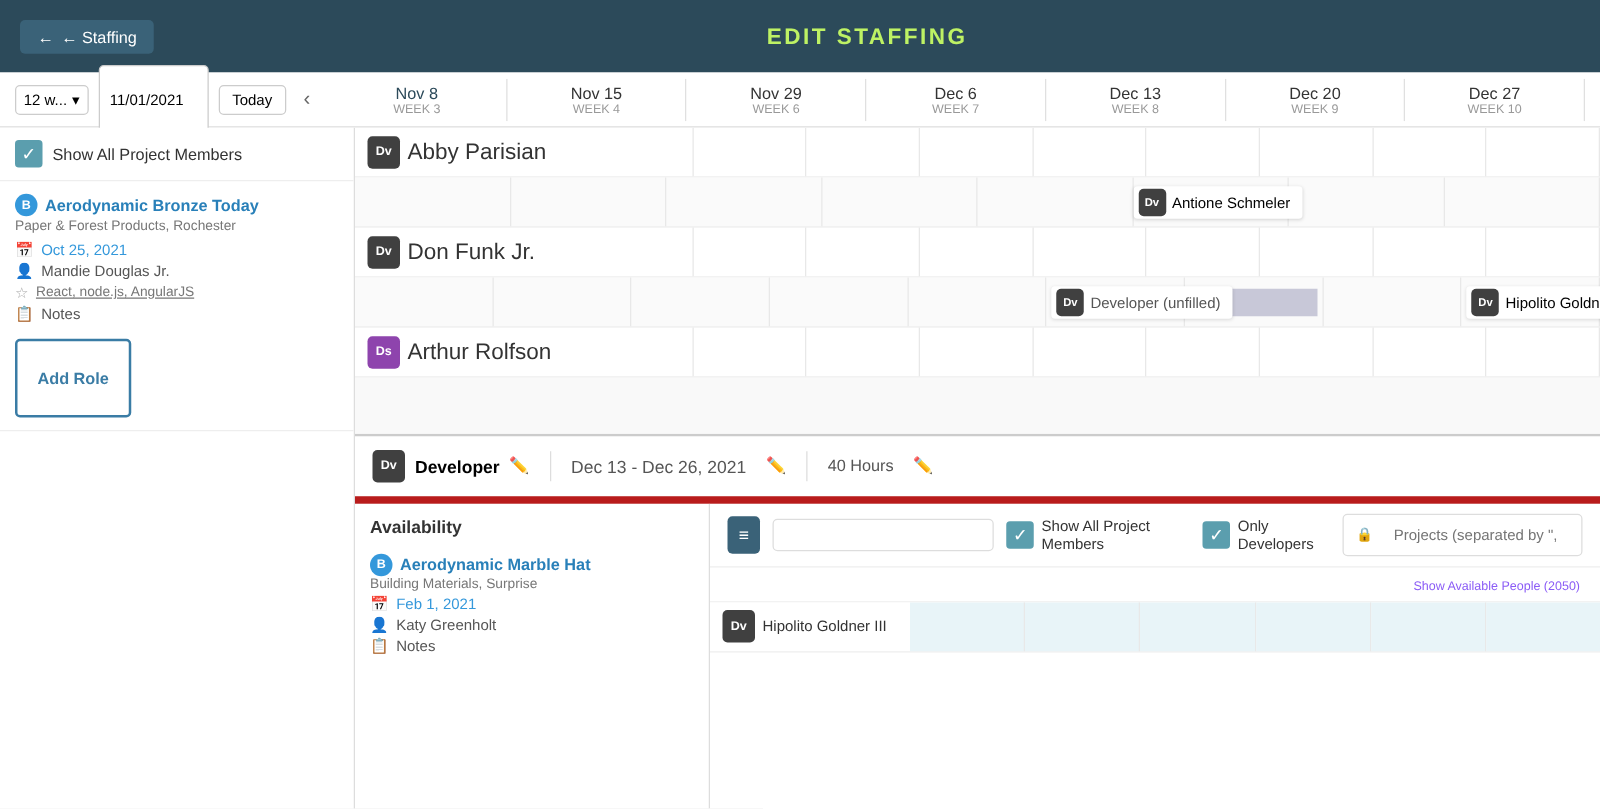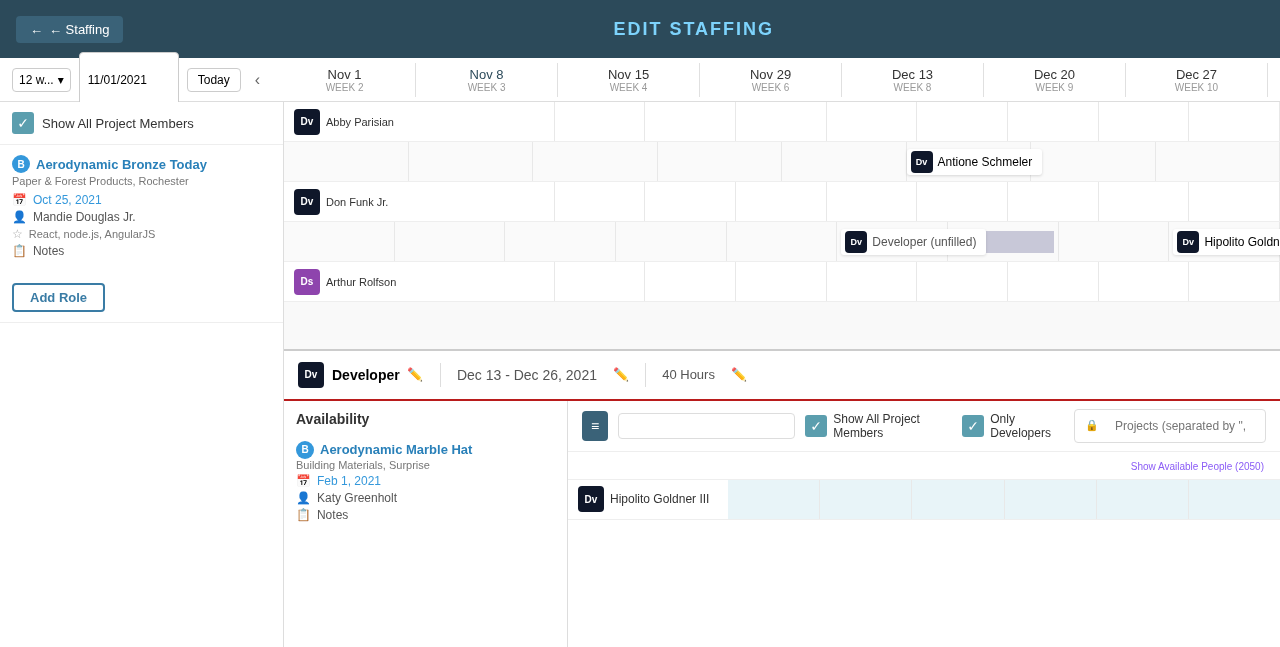--- a/index.html
+++ b/index.html
@@ -21,21 +21,21 @@
       padding: 6px 14px;
       cursor: pointer;
       font-size: 13px;
       display: flex;
       align-items: center;
       gap: 6px;
     }
     .page-title {
       flex: 1;
       text-align: center;
-      color: #7dd3fc;
+      color: #bef264;
       font-size: 18px;
       letter-spacing: 2px;
       font-weight: 600;
     }
 
     
     .toolbar-row {
       background: #fff;
       border-bottom: 1px solid #ddd;
       height: 44px;
@@ -54,21 +54,21 @@
       display: flex;
       align-items: center;
       gap: 4px;
       justify-content: flex-end;
     }
     .date-input {
       border: 1px solid #ccc;
       border-radius: 4px;
       padding: 20px 8px;
       font-size: 12px;
-      width: 100px;
+      width: 88px;
     }
     .today-btn {
       background: #fff;
       border: 1px solid #ccc;
       border-radius: 4px;
       padding: 4px 10px;
       font-size: 12px;
       cursor: pointer;
     }
     .nav-arrow {
@@ -140,28 +140,28 @@
     .project-detail {
       display: flex;
       align-items: center;
       gap: 6px;
       font-size: 12px;
       color: #555;
       margin: 3px 0;
     }
     .project-detail .icon { color: #aaa; font-size: 12px; }
     .detail-date { color: #3498db; }
-    .detail-tags { color: #777; font-size: 11px; }
+    .detail-tags { color: #777; font-size: 11px; text-decoration: underline; }
     .add-role-btn {
-      margin-top: 22px;
+      margin-top: 10px;
       border: 2px solid #3a7ca5;
       background: #fff;
       color: #3a7ca5;
       border-radius: 4px;
-      padding: 5px 16px;
+      padding: 22px 16px;
       font-size: 13px;
       cursor: pointer;
       font-weight: 600;
     }
     .week-col {
       flex: 1;
       border-right: 1px solid #e0e0e0;
       display: flex;
       flex-direction: column;
       align-items: center;
@@ -176,24 +176,24 @@
       height: 26px;
       border-radius: 4px;
       color: #fff;
       font-size: 10px;
       display: flex;
       align-items: center;
       justify-content: center;
       font-weight: 700;
       flex-shrink: 0;
     }
-    .badge-orange { background: #0f172a; }
+    .badge-orange { background: #404040; }
     .badge-purple { background: #8e44ad; }
 
-    .person-name { font-size: 11px; color: #333; white-space: nowrap; }
+    .person-name { font-size: 18px; color: #333; white-space: nowrap; }
     .gantt-cell {
       flex: 1;
       border-right: 1px solid #e8e8e8;
       height: 100%;
       position: relative;
     }
 
     
     .page-container {
       width: 1280px;
@@ -292,35 +292,35 @@
   <div class="toolbar-row">
     <div class="week-select">
       <span>12 w...</span>
       <span>▾</span>
     </div>
     <input class="date-input" type="text" value="11/01/2021" style="">
     <button class="today-btn">Today</button>
     <button class="nav-arrow">‹</button>
 
     <div style="display:flex;flex:1;overflow:hidden;">
-      <div class="week-col">
-        <span class="week-date">Nov 1</span>
-        <span class="week-label">WEEK 2</span>
-      </div>
       <div class="week-col current">
         <span class="week-date">Nov 8</span>
         <span class="week-label">WEEK 3</span>
       </div>
       <div class="week-col">
         <span class="week-date">Nov 15</span>
         <span class="week-label">WEEK 4</span>
       </div>
       <div class="week-col">
         <span class="week-date">Nov 29</span>
         <span class="week-label">WEEK 6</span>
+      </div>
+      <div class="week-col">
+        <span class="week-date">Dec 6</span>
+        <span class="week-label">WEEK 7</span>
       </div>
       <div class="week-col">
         <span class="week-date">Dec 13</span>
         <span class="week-label">WEEK 8</span>
       </div>
       <div class="week-col">
         <span class="week-date">Dec 20</span>
         <span class="week-label">WEEK 9</span>
       </div>
       <div class="week-col">
@@ -490,21 +490,21 @@
           <span class="edit-icon">✏️</span>
         </div>
         <div class="separator"></div>
         <span class="edit-dates">Dec 13 - Dec 26, 2021</span>
         <span class="edit-icon">✏️</span>
         <div class="separator"></div>
         <span class="edit-hours">40 Hours</span>
         <span class="edit-icon">✏️</span>
       </div>
 
-      <div style="display:flex;flex:1;border-top:2px solid #b91c1c;overflow:hidden;">
+      <div style="display:flex;flex:1;border-top:6px solid #b91c1c;overflow:hidden;">
 
         <div style="width:284px;min-width:284px;background:#fff;border-right:1px solid #ddd;padding:10px 12px;overflow-y:auto;">
           <div class="avail-title">Availability</div>
 
           <div class="avail-person-card">
             <div class="avail-person-name">
               <div class="project-badge">B</div>
               <span>Aerodynamic Marble Hat</span>
             </div>
             <div class="avail-meta">Building Materials, Surprise</div>

